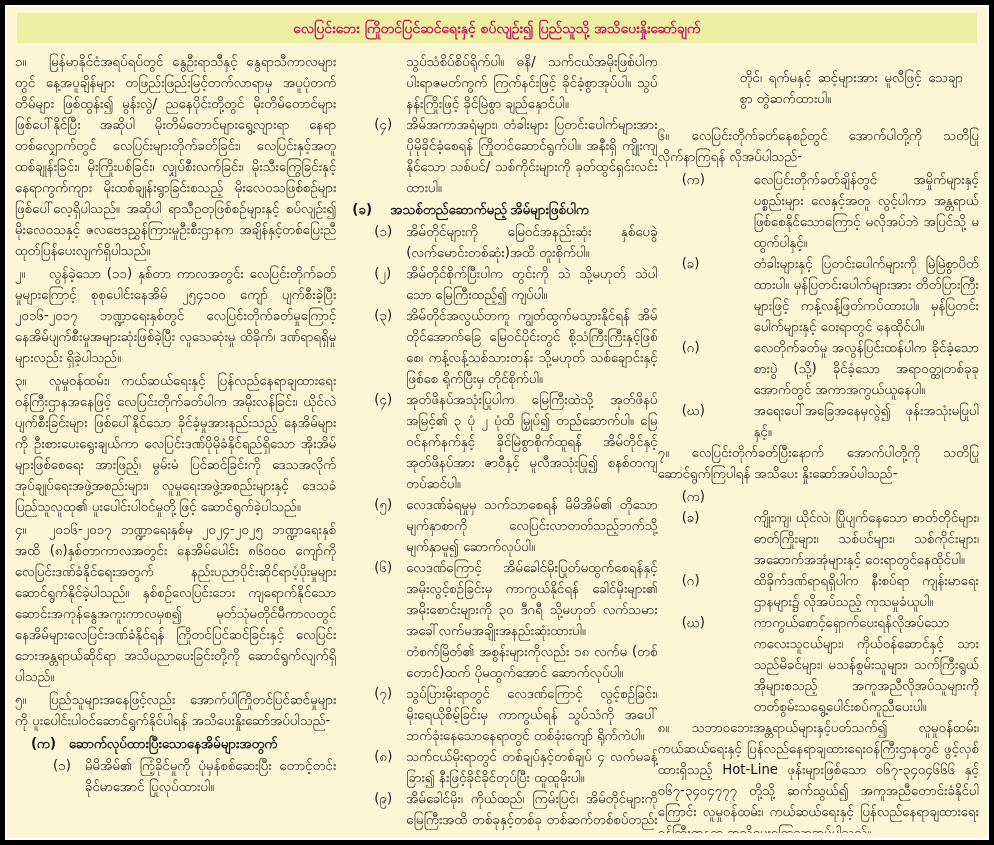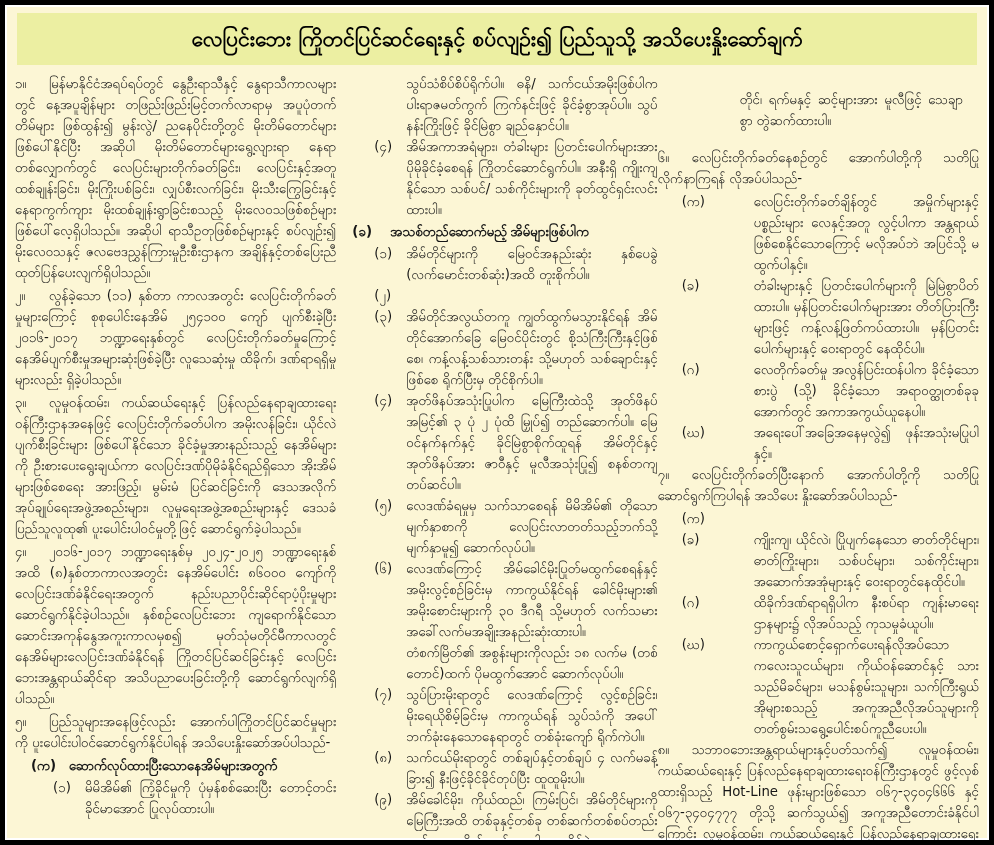--- a/index.html
+++ b/index.html
@@ -10,29 +10,29 @@
     background:#fcf6d5;
     border:5px solid #000;
     box-shadow:0 0 0 2px #fff inset;
     padding:8px 10px 6px 10px;
     overflow:hidden;
     font-family:"DejaVu Sans","Liberation Sans",sans-serif;
     color:#161616;
   }
   .banner{
     background:#ecefa2;
-    color:#000000;
+    color:#be185d;
     text-align:center;
     font-weight:bold;
-    font-size:21px;
+    font-size:14px;
     line-height:1.45;
-    padding:11px 4px;
+    padding:5px 4px;
     margin:0 2px 8px 2px;
   }
-  .cols{display:flex;gap:0;height:782px;overflow:hidden;}
+  .cols{display:flex;gap:0;height:782px;overflow:hidden;justify-content:flex-end;}
   .col{flex:1 1 0;min-width:0;font-size:13.3px;line-height:1.58;text-align:justify;}
   p.num-para{margin:0 0 2px 0;text-indent:0;}
   .pnum{display:inline-block;min-width:34px;}
   .sec{display:flex;font-weight:bold;margin:1px 0;}
   .sec .lab{flex:0 0 38px;padding-left:16px;box-sizing:content-box;}
   .sec .txt{flex:1;font-family:Liberation Serif, serif;}
   .item{display:flex;margin:0;}
   .item .lab{flex:0 0 32px;margin-left:38px;}
   .item .txt{flex:1;text-align:justify;}
   .item-wide .lab{flex:0 0 36px;margin-left:34px;}
@@ -82,20 +82,21 @@
         <span class="lab">(ခ)</span>
         <span class="txt">အသစ်တည်ဆောက်မည့် အိမ်များဖြစ်ပါက</span>
       </div>
 
       <div class="item">
         <span class="lab">(၁)</span>
         <span class="txt">အိမ်တိုင်များကို မြေဝင်အနည်းဆုံး နှစ်ပေခွဲ (လက်မောင်းတစ်ဆုံး)အထိ တူးစိုက်ပါ။</span>
       </div>
       <div class="item">
         <span class="lab">(၂)</span>
+        <span class="txt">အိမ်တိုင်စိုက်ပြီးပါက တွင်းကို သဲ သို့မဟုတ် သဲပါသော မြေကြီးထည့်၍ ကျပ်ပါ။</span>
       </div>
       <div class="item">
         <span class="lab">(၃)</span>
         <span class="txt">အိမ်တိုင်အလွယ်တကူ ကျွတ်ထွက်မသွားနိုင်ရန် အိမ်တိုင်အောက်ခြေ မြေဝင်ပိုင်းတွင် စို့သံကြီးကြီးနှင့်ဖြစ်စေ၊ ကန့်လန့်သစ်သားတန်း သို့မဟုတ် သစ်ချောင်းနှင့်ဖြစ်စေ ရိုက်ပြီးမှ တိုင်စိုက်ပါ။</span>
       </div>
       <div class="item">
         <span class="lab">(၄)</span>
         <span class="txt">အုတ်ဖိနပ်အသုံးပြုပါက မြေကြီးထဲသို့ အုတ်ဖိနပ်အမြင့်၏ ၃ ပုံ ၂ ပုံထိ မြှုပ်၍ တည်ဆောက်ပါ။ မြေဝင်နက်နက်နှင့် ခိုင်မြဲစွာစိုက်ထူရန် အိမ်တိုင်နှင့် အုတ်ဖိနပ်အား ဇာဝီနှင့် မူလီအသုံးပြု၍ စနစ်တကျ တပ်ဆင်ပါ။</span>
       </div>
       <div class="item">

